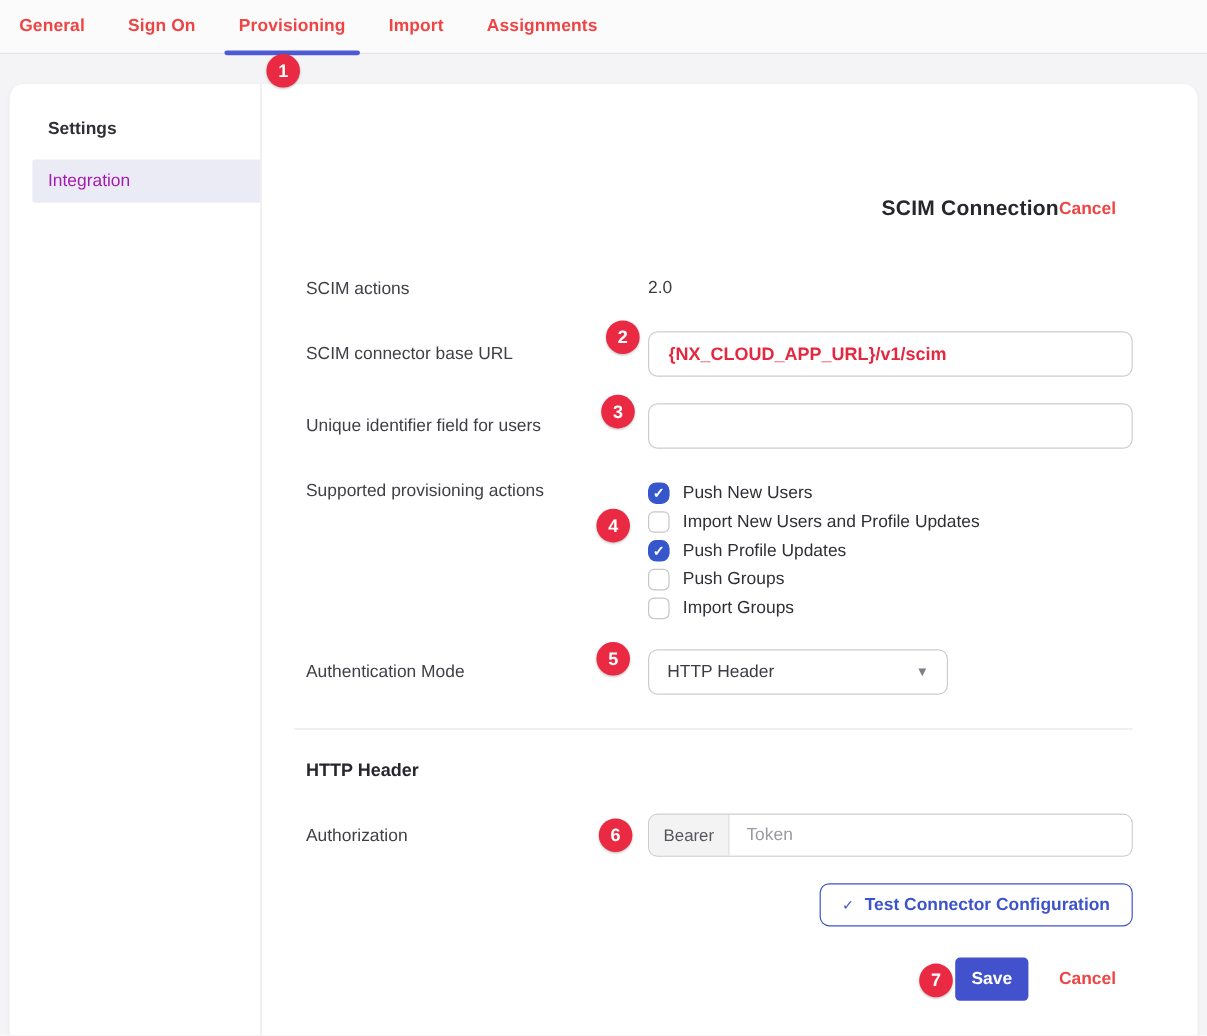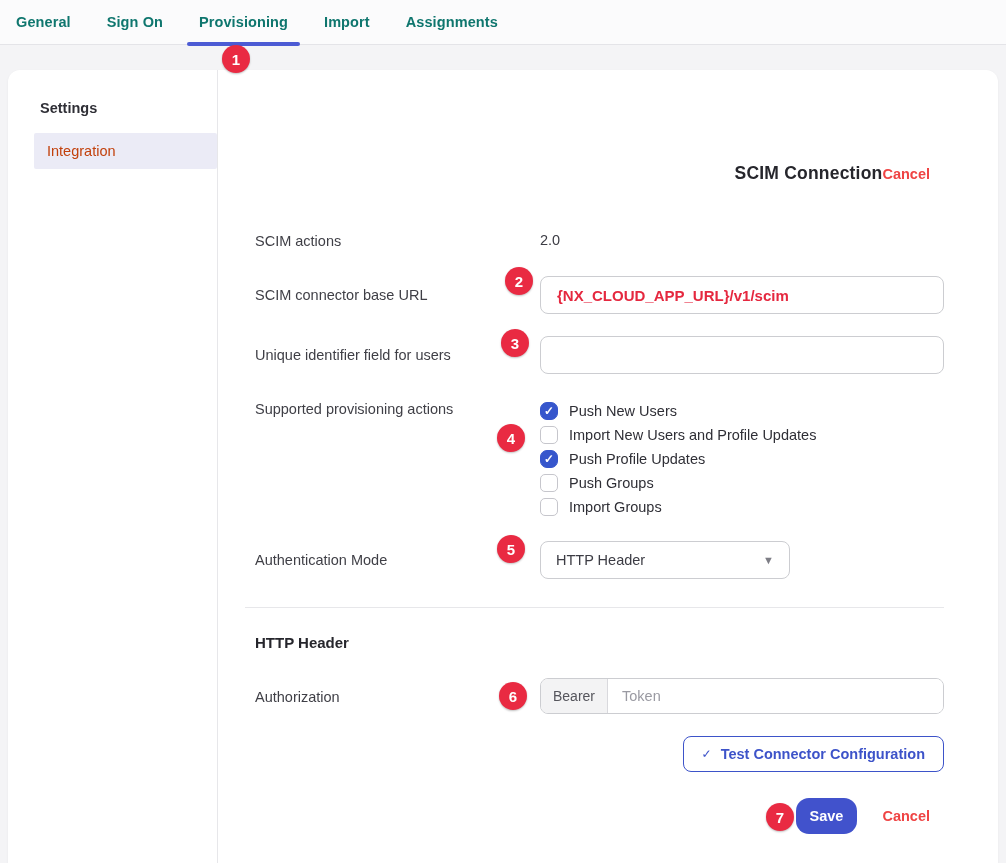--- a/index.html
+++ b/index.html
@@ -22,21 +22,21 @@
     padding-left:16px;
     gap:36px;
   }
   .tab {
     position:relative;
     height:45px;
     display:flex;
     align-items:center;
     font-size:14.5px;
     font-weight:700;
-    color:#0f766e;
+    color:#ef4444;
     cursor:pointer;
     letter-spacing:.1px;
   }
   .tab.active::after {
     content:"";
     position:absolute;
     left:-12px; right:-12px; bottom:-1px;
     height:4px;
     background:#4c5bd4;
     border-radius:3px;
@@ -60,27 +60,27 @@
     flex-shrink:0;
   }
   .sidebar-header {
     padding-left:32px;
     font-size:14.5px;
     font-weight:700;
     color:#2f2f36;
     margin-bottom:17px;
   }
   .sidebar-item {
-    margin-left:26px;
+    margin-left:19px;
     height:36px;
     display:flex;
     align-items:center;
     padding-left:13px;
     font-size:14.5px;
-    color:#c2410c;
+    color:#a21caf;
     cursor:pointer;
     border-radius:2px;
   }
   .sidebar-item.selected { background:#ebebf6; }
 
   
   .main {
     flex:1;
     padding:93px 54px 0 37px;
   }
@@ -266,21 +266,21 @@
     justify-content:flex-end;
     align-items:center;
     gap:25px;
   }
   .btn-primary {
     height:36px;
     min-width:60px;
     background:#4152cc;
     color:#fff;
     border:none;
-    border-radius:13px;
+    border-radius:4px;
     font-family:"Liberation Sans", sans-serif;
     font-size:14.5px;
     font-weight:700;
     padding:0 14px;
     cursor:pointer;
   }
   .footer-row .link { margin-right:14px; }
 
   
   .badge {

